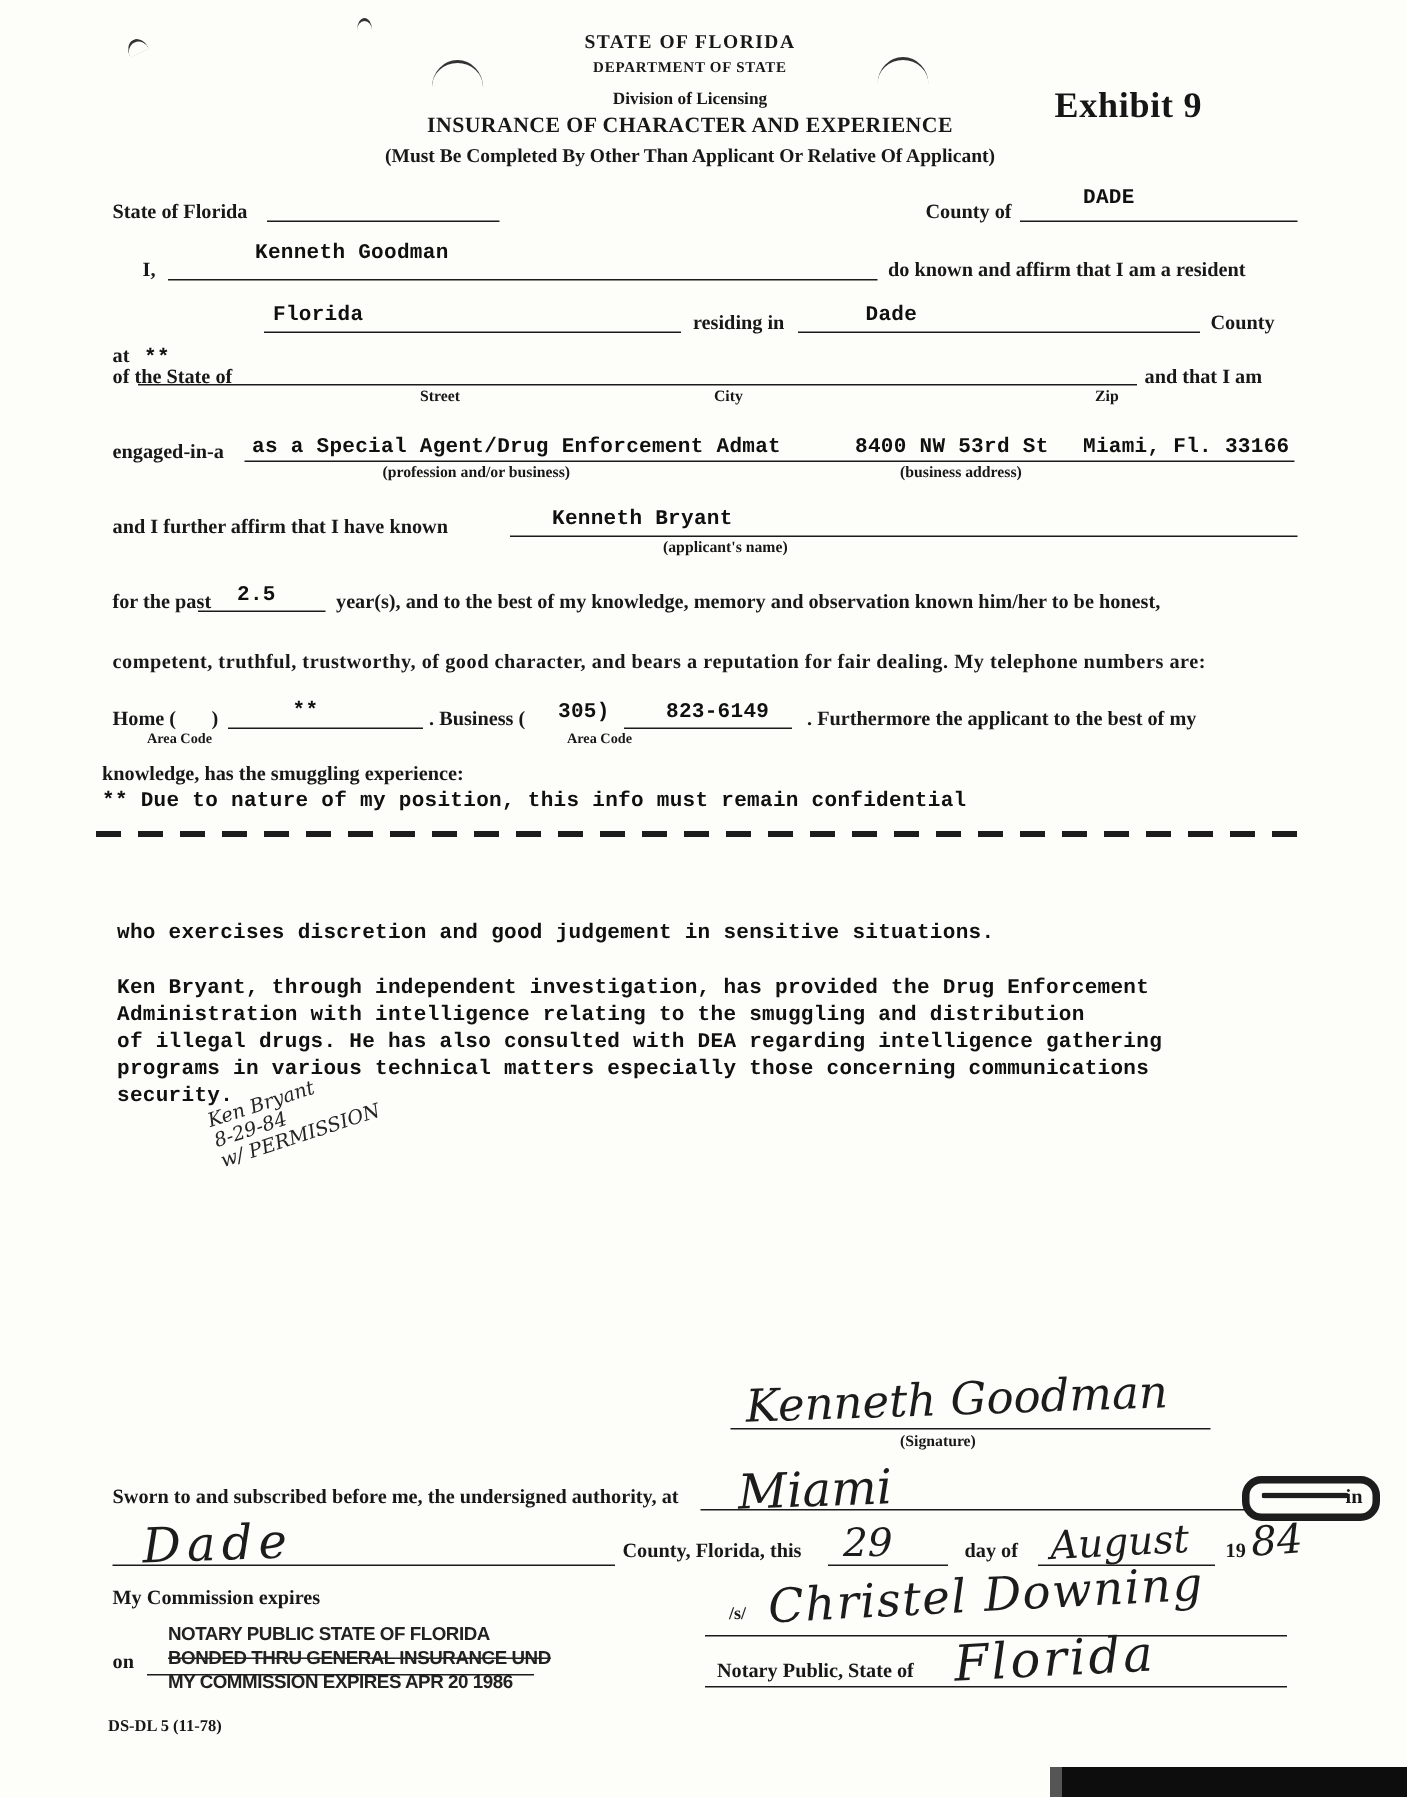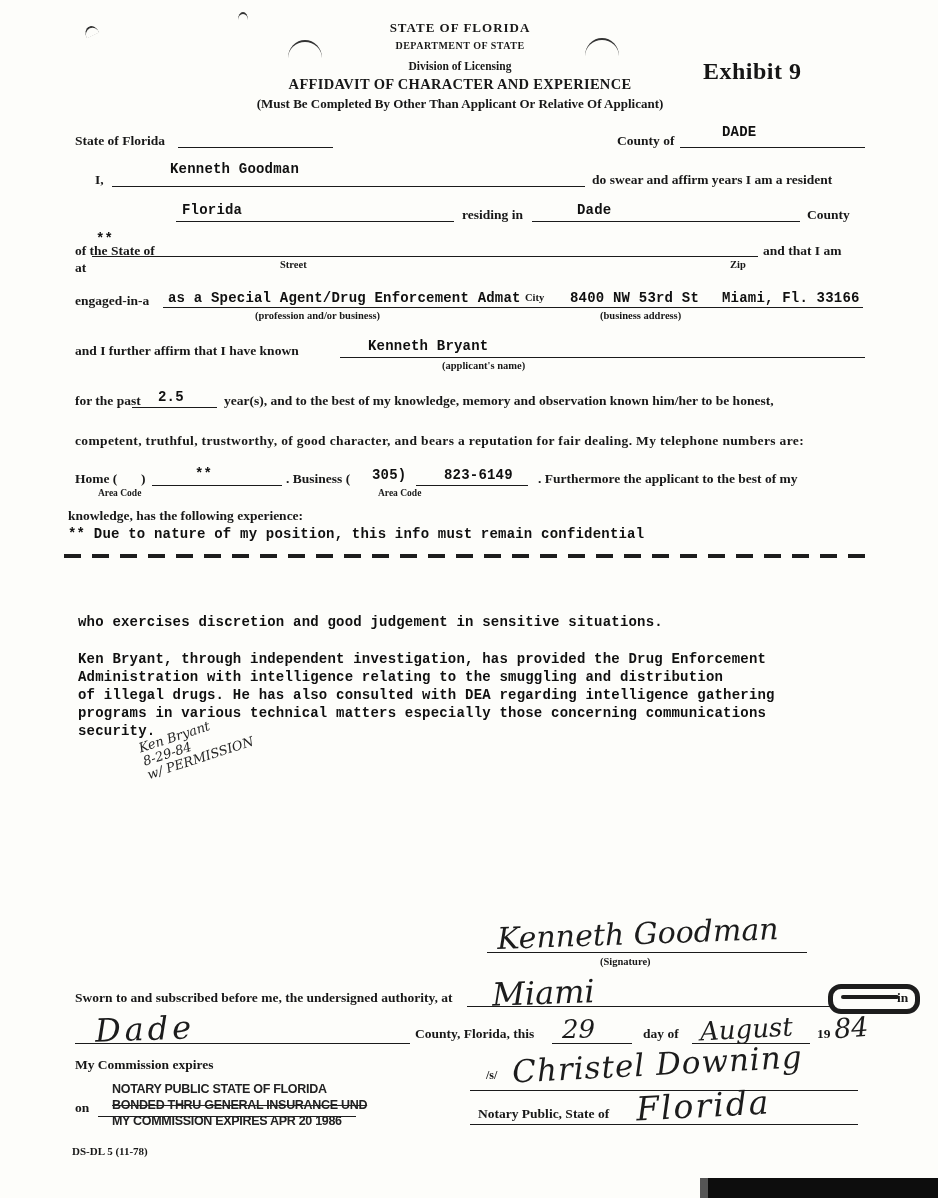--- a/index.html
+++ b/index.html
@@ -52,49 +52,49 @@
 <div class="page">
 
   <div class="penmark" style="left:288px; top:40px; width:34px; height:16px;"></div>
   <div class="penmark" style="left:585px; top:38px; width:34px; height:16px;"></div>
   <div class="penmark" style="left:84px; top:26px; width:14px; height:8px; transform:rotate(-25deg);"></div>
   <div class="penmark" style="left:238px; top:12px; width:10px; height:6px;"></div>
 
   <div class="t center" style="top:20px; font-size:13px; letter-spacing:1px;">STATE OF FLORIDA</div>
   <div class="t center" style="top:40px; font-size:10px; letter-spacing:0.5px;">DEPARTMENT OF STATE</div>
   <div class="t center" style="top:60px; font-size:11.5px;">Division of Licensing</div>
-  <div class="t center" style="top:76px; font-size:14.5px; letter-spacing:0.3px;">AFFIDAVIT OF CHARACTER AND EXPERIENCE</div>
+  <div class="t center" style="top:76px; font-size:14.5px; letter-spacing:0.3px;">INSURANCE OF CHARACTER AND EXPERIENCE</div>
   <div class="t center" style="top:96px; font-size:13px;">(Must Be Completed By Other Than Applicant Or Relative Of Applicant)</div>
   <div class="exhibit" style="left:703px; top:58px;">Exhibit 9</div>
 
   <div class="t" style="left:75px; top:133px;">State of Florida</div>
   <div class="ul" style="left:178px; top:147px; width:155px;"></div>
   <div class="t" style="left:617px; top:133px;">County of</div>
   <div class="mono" style="left:722px; top:124px;">DADE</div>
   <div class="ul" style="left:680px; top:147px; width:185px;"></div>
 
   <div class="t" style="left:95px; top:172px;">I,</div>
   <div class="mono" style="left:170px; top:161px;">Kenneth Goodman</div>
   <div class="ul" style="left:112px; top:186px; width:473px;"></div>
-  <div class="t" style="left:592px; top:172px;">do swear and affirm years I am a resident</div>
+  <div class="t" style="left:592px; top:172px;">do known and affirm that I am a resident</div>
 
   <div class="t" style="left:75px; top:207px;margin-top:36px;">of the State of</div>
   <div class="mono" style="left:182px; top:202px;">Florida</div>
   <div class="ul" style="left:176px; top:221px; width:278px;"></div>
   <div class="t" style="left:462px; top:207px;">residing in</div>
   <div class="mono" style="left:577px; top:202px;">Dade</div>
   <div class="ul" style="left:532px; top:221px; width:268px;"></div>
   <div class="t" style="left:807px; top:207px;">County</div>
 
-  <div class="t" style="left:75px; top:260px;">at</div>
+  <div class="t" style="left:75px; top:229px;">at</div>
   <div class="mono" style="left:96px; top:231px;">**</div>
   <div class="ul" style="left:92px; top:256px; width:666px;"></div>
   <div class="t" style="left:763px; top:243px;">and that I am</div>
   <div class="t sm" style="left:280px; top:259px;">Street</div>
-  <div class="t sm" style="left:525px; top:259px;margin-top:33px;">City</div>
+  <div class="t sm" style="left:476px; top:259px;">City</div>
   <div class="t sm" style="left:730px; top:259px;">Zip</div>
 
   <div class="t" style="left:75px; top:293px;">engaged-in-a</div>
   <div class="mono" style="left:168px; top:290px;">as a Special Agent/Drug Enforcement Admat</div>
   <div class="mono" style="left:570px; top:290px;">8400 NW 53rd St</div>
   <div class="mono" style="left:722px; top:290px;">Miami, Fl. 33166</div>
   <div class="ul" style="left:163px; top:307px; width:700px;"></div>
   <div class="t sm" style="left:255px; top:310px;">(profession and/or business)</div>
   <div class="t sm" style="left:600px; top:310px;">(business address)</div>
 
@@ -115,21 +115,21 @@
   <div class="mono" style="left:195px; top:466px;">**</div>
   <div class="ul" style="left:152px; top:485px; width:130px;"></div>
   <div class="t" style="left:286px; top:471px;">. Business (</div>
   <div class="mono" style="left:372px; top:467px;">305)</div>
   <div class="mono" style="left:444px; top:467px;">823-6149</div>
   <div class="ul" style="left:416px; top:485px; width:112px;"></div>
   <div class="t" style="left:538px; top:471px;">. Furthermore the applicant to the best of my</div>
   <div class="t xs" style="left:98px; top:488px;">Area Code</div>
   <div class="t xs" style="left:378px; top:488px;">Area Code</div>
 
-  <div class="t" style="left:68px; top:508px;">knowledge, has the following experience:</div>
+  <div class="t" style="left:68px; top:508px;">knowledge, has the smuggling experience:</div>
   <div class="mono" style="left:68px; top:526px;">** Due to nature of my position, this info must remain confidential</div>
 
   <div class="dashline" style="left:64px; top:554px; width:812px;"></div>
 
   <div class="mono" style="left:78px; top:614px;">who exercises discretion and good judgement in sensitive situations.</div>
 
   <div class="mono" style="left:78px; top:651px;">Ken Bryant, through independent investigation, has provided the Drug Enforcement</div>
   <div class="mono" style="left:78px; top:669px;">Administration with intelligence relating to the smuggling and distribution</div>
   <div class="mono" style="left:78px; top:687px;">of illegal drugs. He has also consulted with DEA regarding intelligence gathering</div>
   <div class="mono" style="left:78px; top:705px;">programs in various technical matters especially those concerning communications</div>

